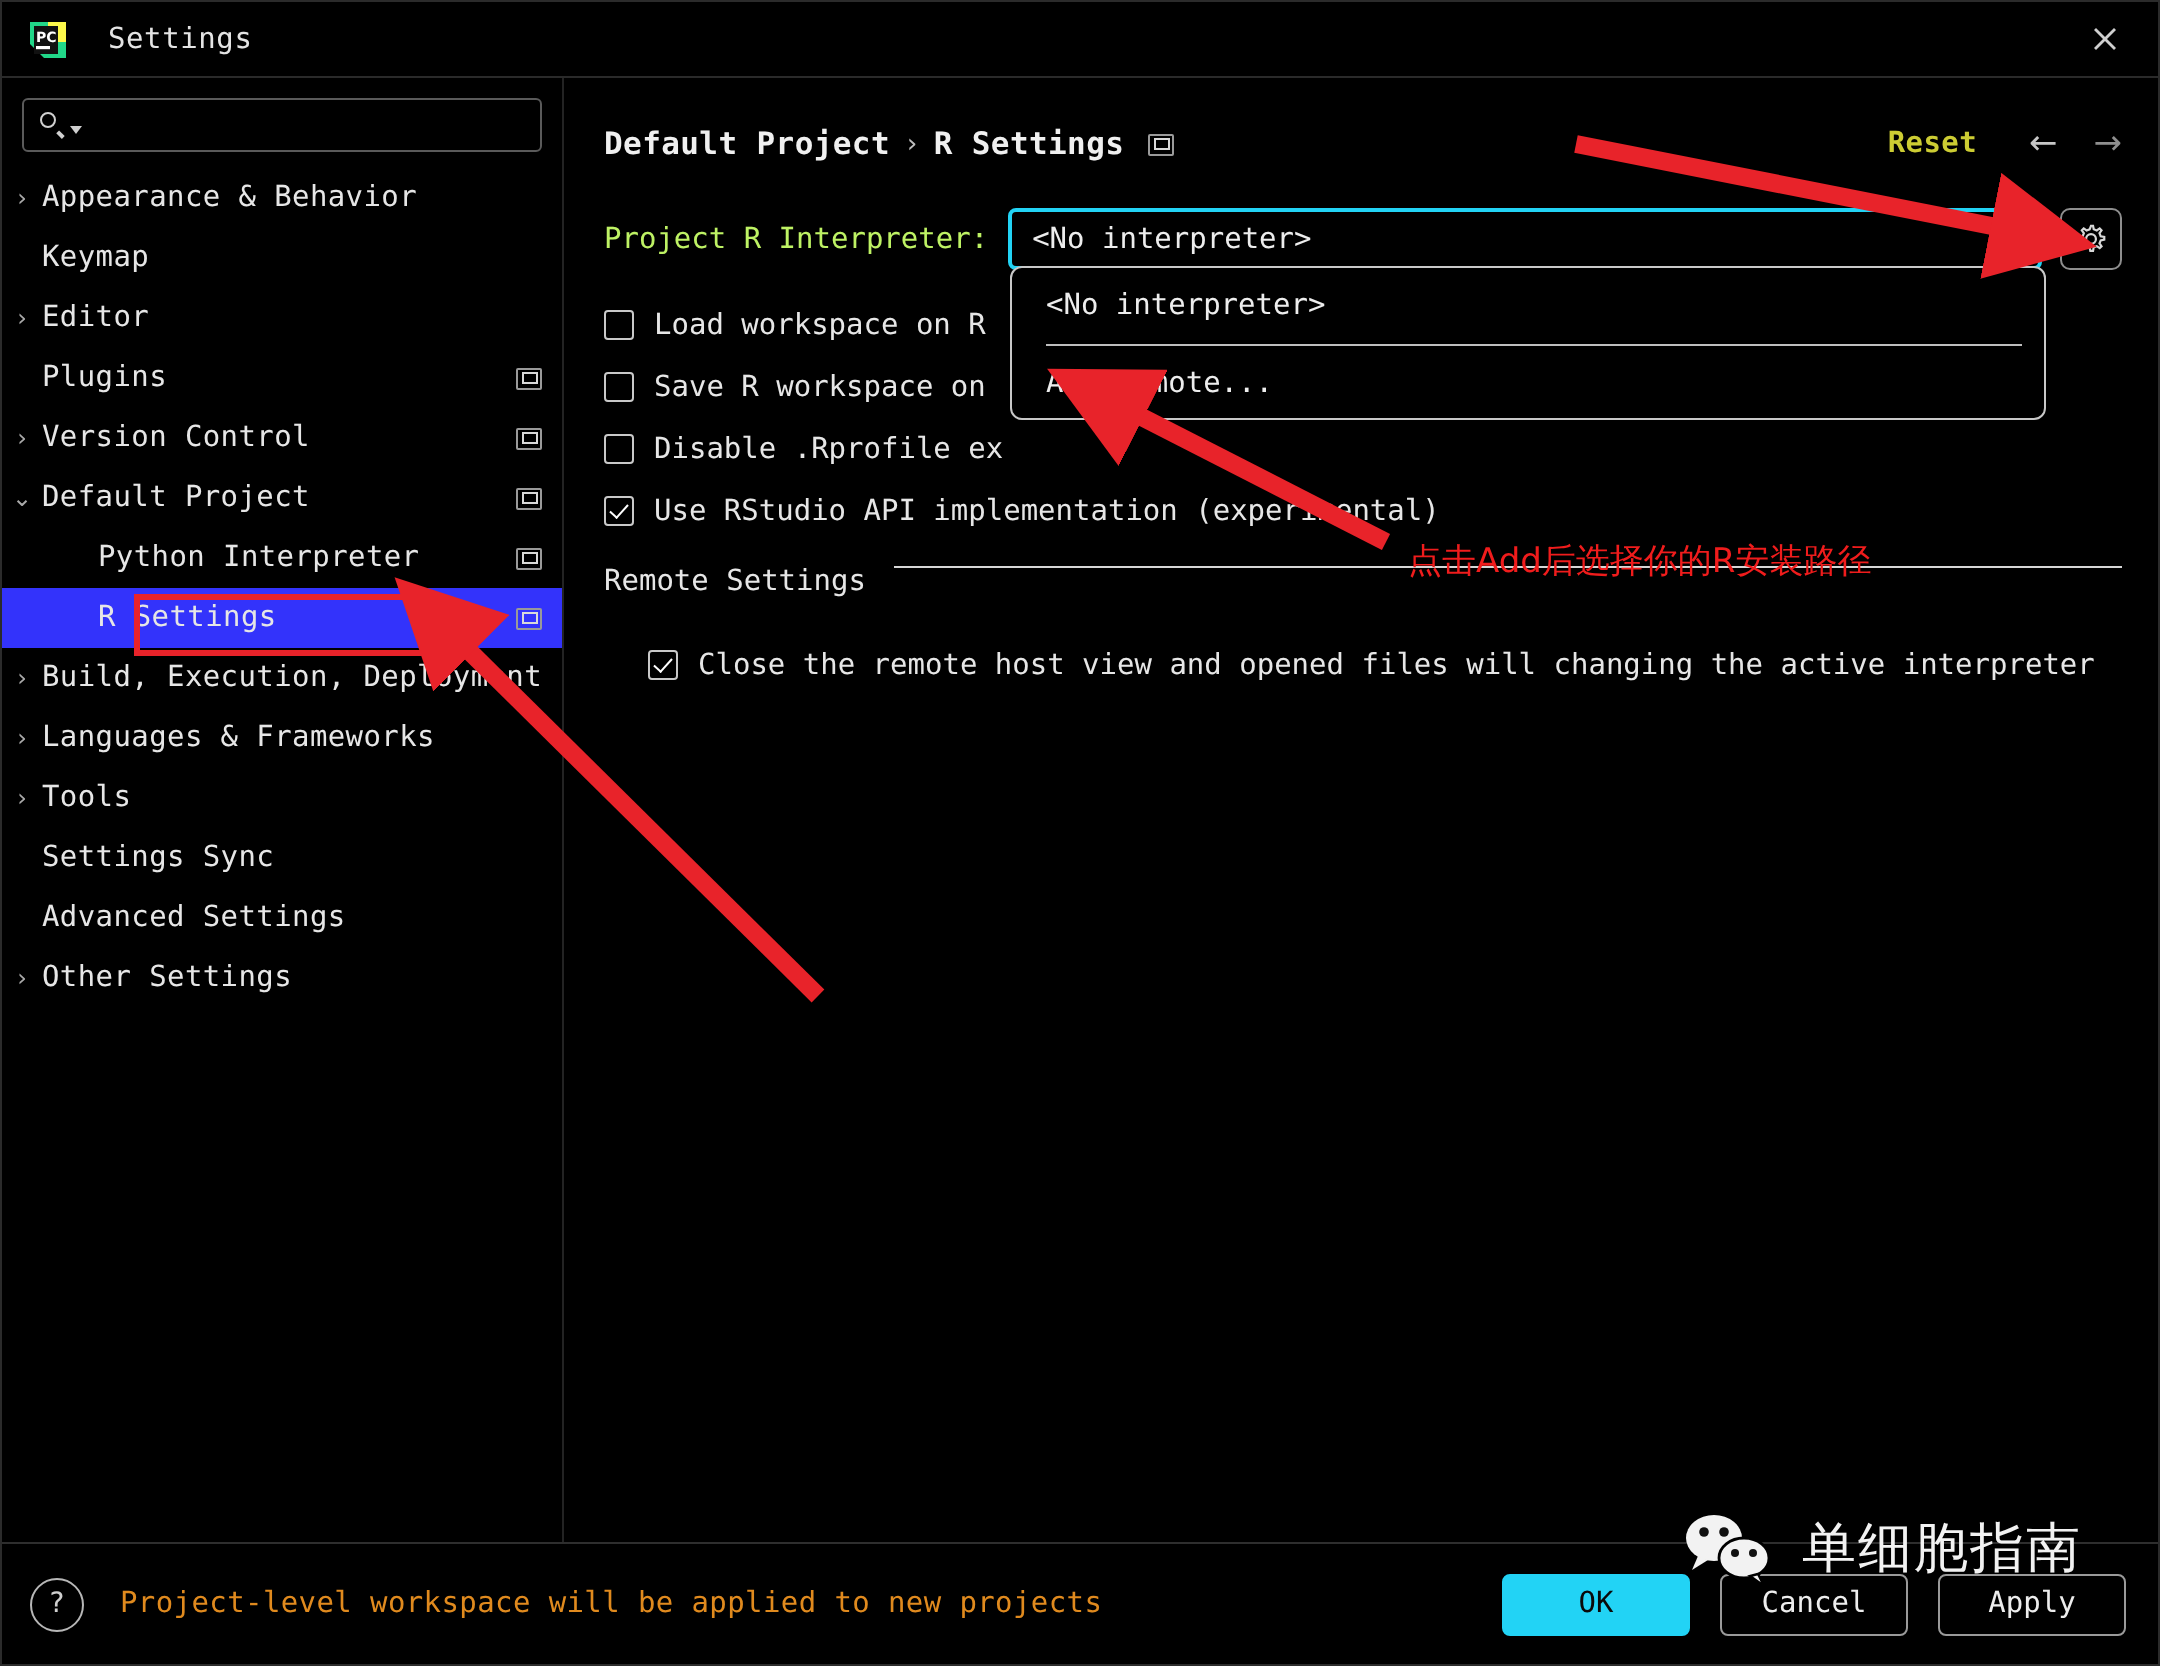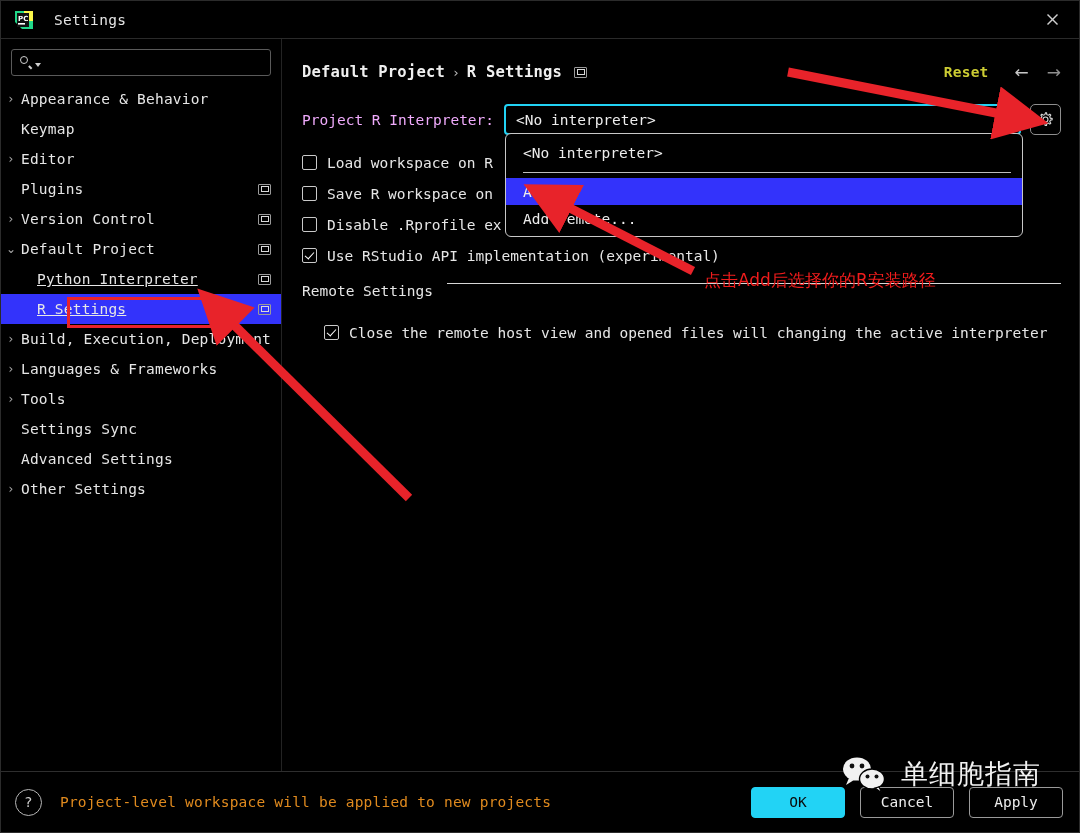--- a/index.html
+++ b/index.html
@@ -149,21 +149,21 @@
     font-size: 12px;
     line-height: 1;
     font-family: "DejaVu Sans", sans-serif;
   }
   .tree-label {
     font-size: 14.5px;
     color: #e6e6e6;
     letter-spacing: 0.2px;
     white-space: nowrap;
   }
-  .tree-row.lvl2 { padding-left: 16px; text-decoration: underline; }
+  .tree-row.lvl2 { padding-left: 28px; }
   .module-icon {
     margin-left: auto;
     width: 13px; height: 11px;
     border: 1.5px solid #9a9a9a;
     box-sizing: border-box;
     position: relative;
     border-radius: 1px;
     flex: 0 0 auto;
   }
   .module-icon::after {
@@ -231,21 +231,21 @@
   .nav-arrow.dim { color: #8f8f8f; margin-left: 18px; }
 
   .interp-row {
     display: flex;
     align-items: center;
     height: 33px;
     margin-top: 9px;
   }
   .interp-label {
     font-size: 14.5px;
-    color: #f0abfc;
+    color: #bef264;
     white-space: nowrap;
   }
   .combo {
     margin-left: 10px;
     flex: 1 1 auto;
     height: 31px;
     border: 2px solid #22d3f5;
     border-radius: 4px;
     background: #000;
     display: flex;
@@ -640,21 +640,20 @@
     <div class="btn-group">
       <div class="btn primary">OK</div>
       <div class="btn ghost">Cancel</div>
       <div class="btn ghost">Apply</div>
     </div>
   </div>
 
   <div class="dropdown">
     <div class="dd-item">&lt;No interpreter&gt;</div>
     <div class="dd-sep"></div>
-    <div class="dd-item highlight">Add…</div>
     <div class="dd-item">Add remote...</div>
   </div>
 
   <div class="watermark">
     <svg width="58" height="40" viewBox="0 0 58 40">
       <ellipse cx="21" cy="15" rx="14" ry="11.5" fill="#f2f2f2"></ellipse>
       <path d="M13 24 L10 31 L18 26 Z" fill="#f2f2f2"></path>
       <circle cx="16" cy="12" r="2.4" fill="#111"></circle>
       <circle cx="26" cy="12" r="2.4" fill="#111"></circle>
       <ellipse cx="36" cy="25" rx="12.5" ry="10" fill="#f2f2f2" stroke="#000" stroke-width="1.4"></ellipse>

